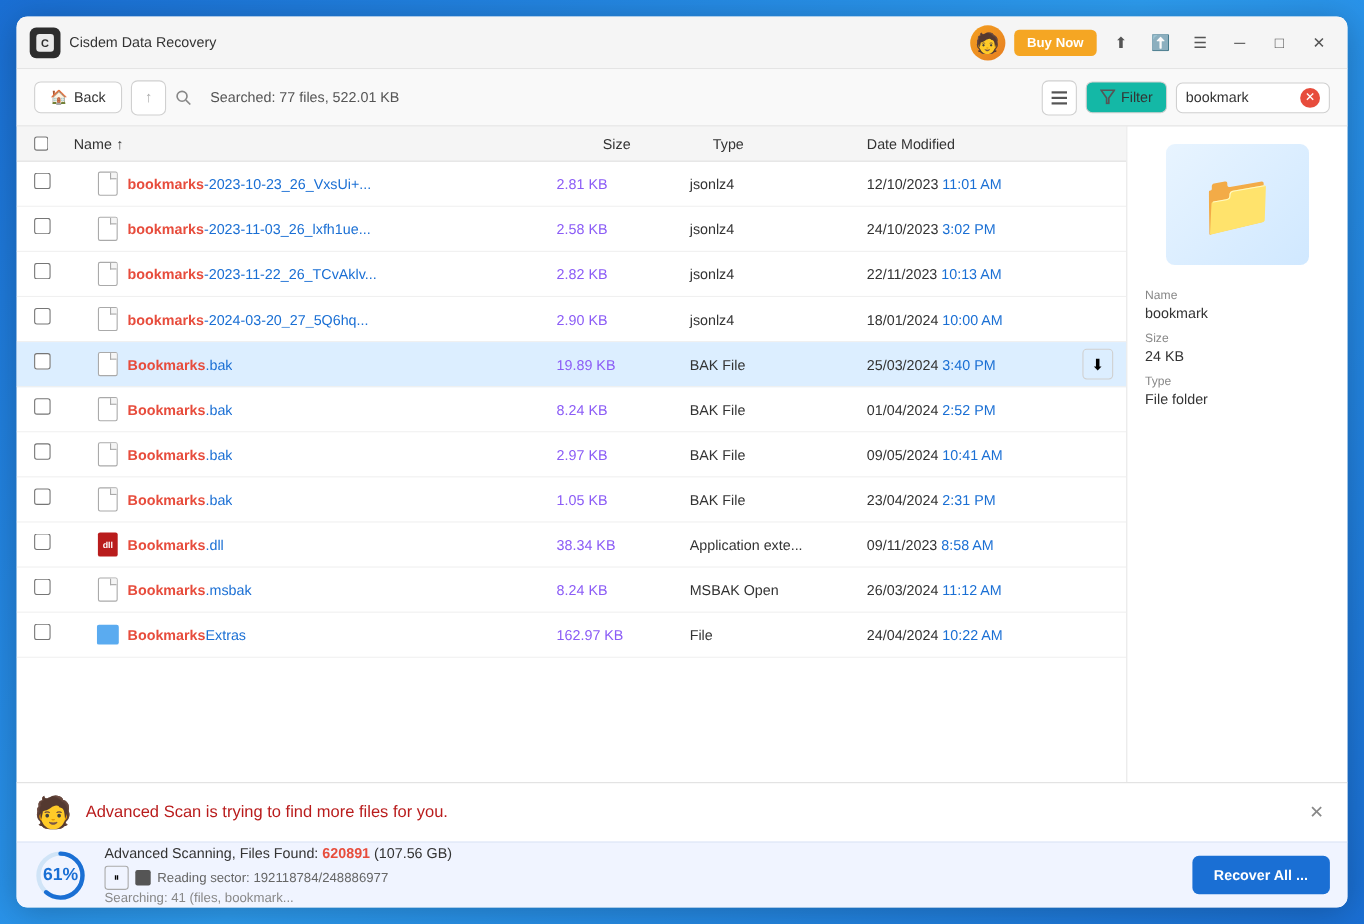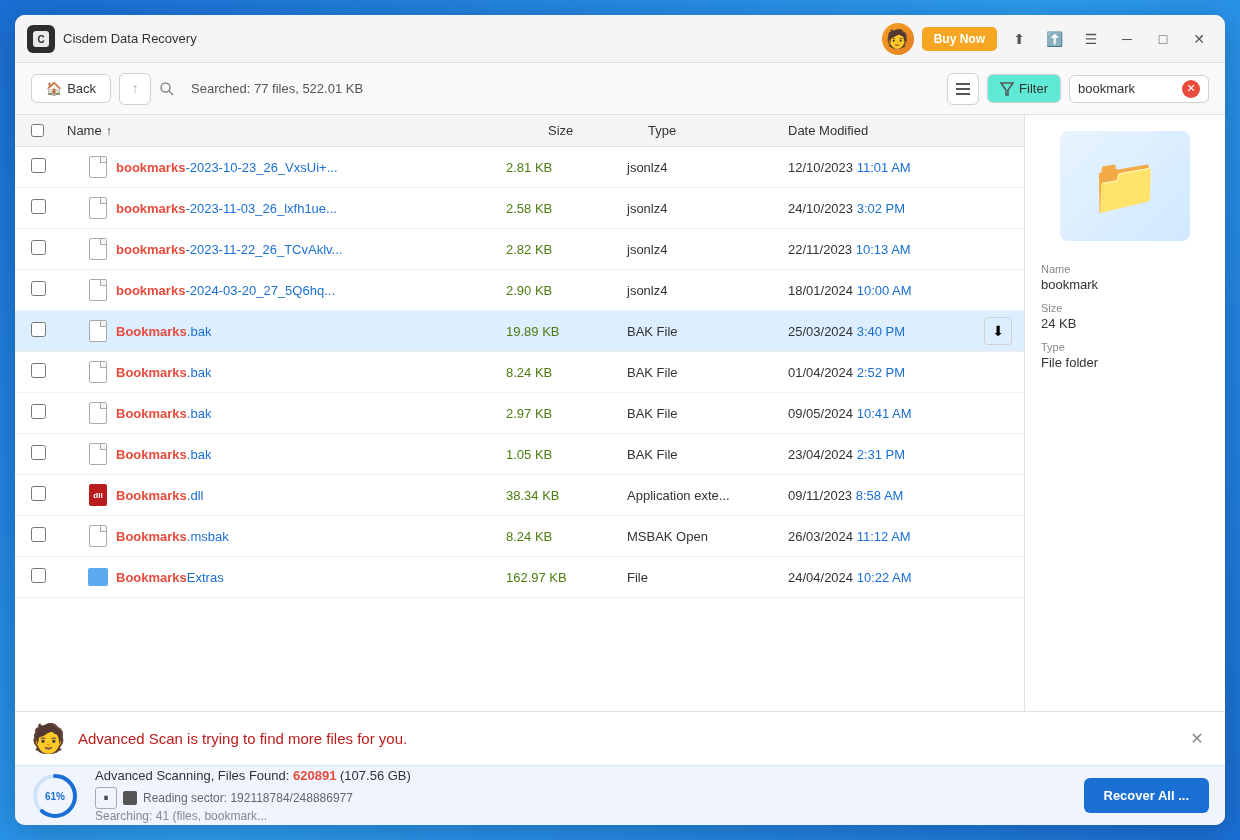--- a/index.html
+++ b/index.html
@@ -141,27 +141,27 @@
       border: 1px solid #d0d0d0;
       background: #fff;
       border-radius: 6px;
       display: flex;
       align-items: center;
       justify-content: center;
       cursor: pointer;
     }
     .filter-btn {
       border: 1px solid #d0d0d0;
-      background: #5eead4;
+      background: #14b8a6;
       border-radius: 6px;
       padding: 6px 12px;
       font-size: 13px;
       cursor: pointer;
       display: flex;
-      align-items: flex-end;
+      align-items: flex-start;
       gap: 5px;
       color: #333;
     }
     .search-box {
       display: flex;
       align-items: center;
       border: 1px solid #d0d0d0;
       border-radius: 6px;
       background: #fff;
       padding: 4px 8px;
@@ -282,21 +282,21 @@
       font-weight: bold;
     }
     .file-name-text {
       font-size: 13px;
       overflow: hidden;
       text-overflow: ellipsis;
       white-space: nowrap;
     }
     .highlight { color: #e74c3c; font-weight: 600; }
     .normal { color: #1a6fd4; }
-    .file-size { font-size: 13px; color: #4d7c0f; }
+    .file-size { font-size: 13px; color: #8b5cf6; }
     .file-type { font-size: 13px; color: #333; }
     .file-date { font-size: 13px; color: #333; }
     .file-date .time-blue { color: #1a6fd4; }
     .row-action-btn {
       position: absolute;
       right: 12px;
       width: 28px;
       height: 28px;
       background: transparent;
       border: 1px solid #d0d0d0;
@@ -396,21 +396,21 @@
       flex-shrink: 0;
     }
     .progress-ring-svg {
       transform: rotate(-90deg);
     }
     .progress-percent {
       position: absolute;
       top: 50%;
       left: 50%;
       transform: translate(-50%, -50%);
-      font-size: 10px;
+      font-size: 16px;
       font-weight: bold;
       color: #1a6fd4;
     }
     .status-text-block { flex: 1; }
     .status-main-text { font-size: 13px; color: #333; margin-bottom: 4px; }
     .status-main-text .highlight-num { color: #e74c3c; font-weight: bold; }
     .status-sub-text { font-size: 12px; color: #666; display: flex; align-items: center; gap: 6px; }
     .pause-btn {
       width: 22px; height: 22px;
       background: transparent;

